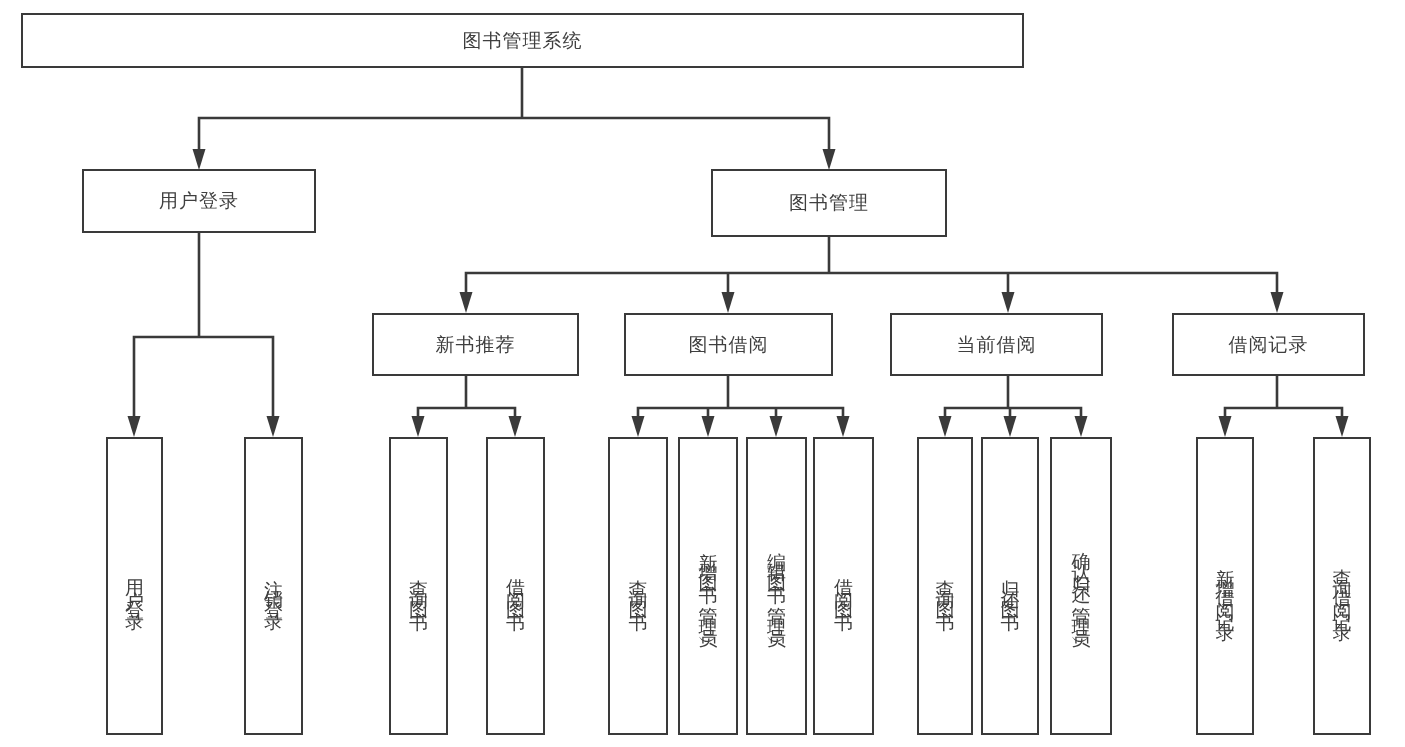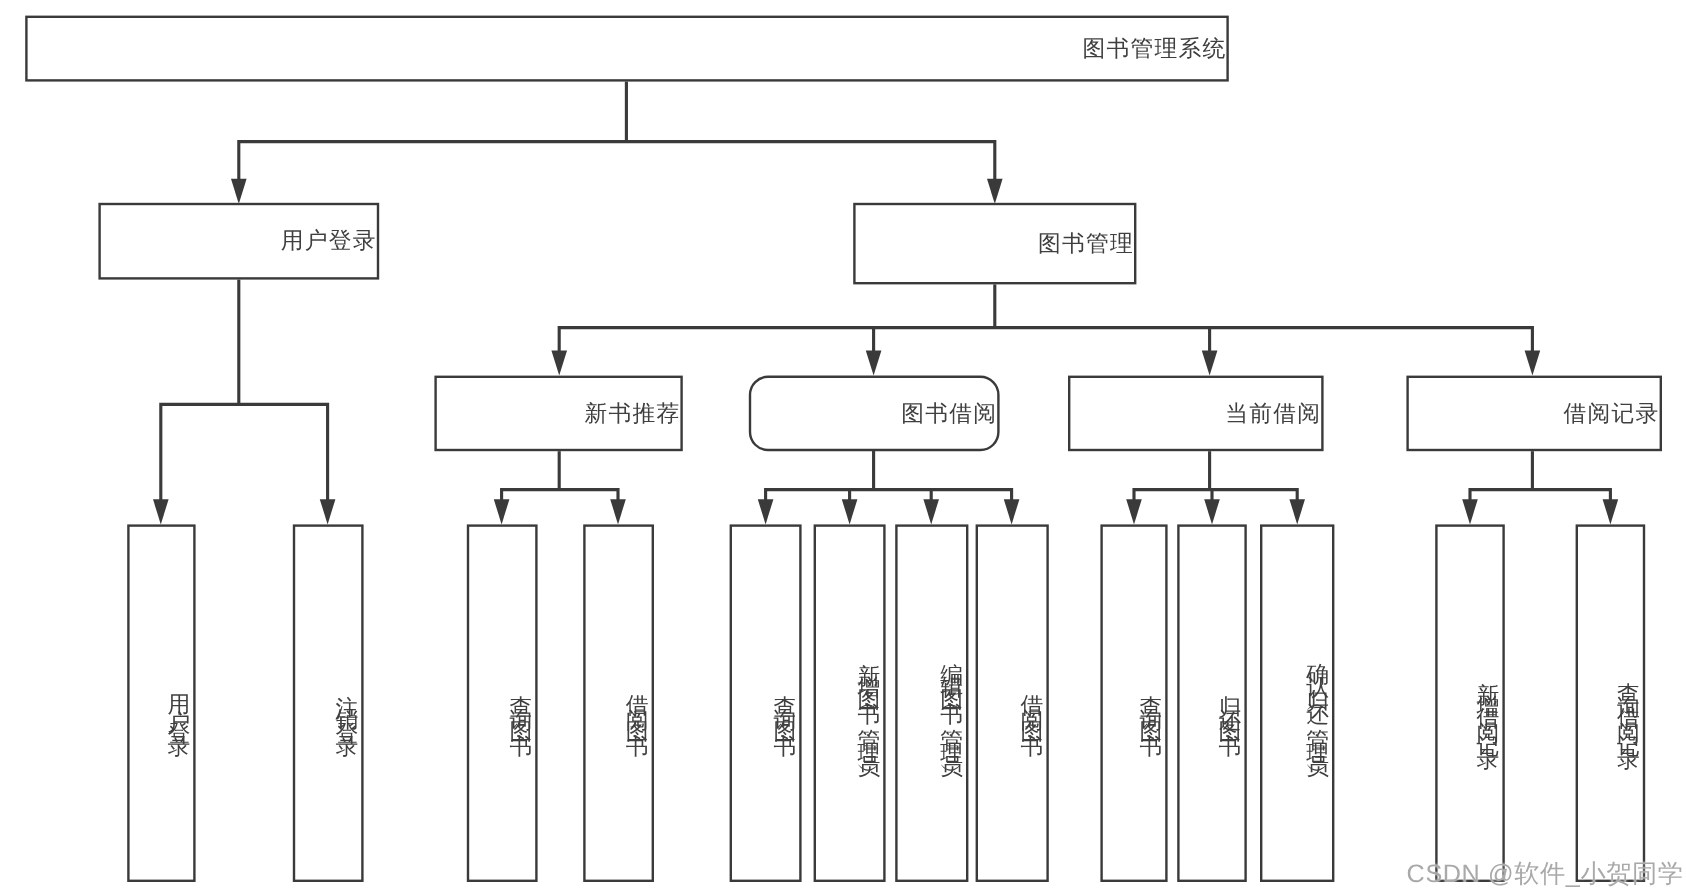--- a/index.html
+++ b/index.html
@@ -11,42 +11,42 @@
     font-family:"Liberation Sans",sans-serif;
   }
   svg.wires{position:absolute;left:0;top:0;z-index:1;}
   .node{
     position:absolute;
     box-sizing:border-box;
     background:#ffffff;
     border:2.6px solid #3a3a3a;
     display:flex;
     align-items:center;
-    justify-content:flex-end;
+    justify-content:center;
     color:#3f3f3f;
     font-size:19px;
     letter-spacing:1px;
     z-index:2;
     white-space:nowrap;
   }
   .leaf{top:437px;height:298px;}
   .leaf .lbl{
     writing-mode:vertical-rl;
     text-orientation:mixed;
     letter-spacing:11px;
     white-space:normal;
   }
   
   #n-root       {left:21px;  top:13px;  width:1003px; height:55px;}
   #n-user-login {left:82px;  top:169px; width:234px;  height:64px;}
   #n-book-mgmt  {left:711px; top:169px; width:236px;  height:68px;}
-  #n-newbook    {left:362px; top:313px; width:207px;  height:63px;}
-  #n-borrow     {left:624px; top:313px; width:209px;  height:63px;border-radius:16px;}
+  #n-newbook    {left:372px; top:313px; width:207px;  height:63px;}
+  #n-borrow     {left:624px; top:313px; width:209px;  height:63px;}
   #n-current    {left:890px; top:313px; width:213px;  height:63px;}
-  #n-records    {left:1172px;top:313px; width:213px;  height:63px;}
+  #n-records    {left:1172px;top:313px; width:193px;  height:63px;}
   
   #l-user-login {left:106px; width:57px;}
   #l-logout     {left:244px; width:59px;}
   #l-nb-query   {left:389px; width:59px;}
   #l-nb-borrow  {left:486px; width:59px;}
   #l-bb-query   {left:608px; width:60px;}
   #l-bb-add     {left:678px; width:60px;}
   #l-bb-edit    {left:746px; width:61px;}
   #l-bb-borrow  {left:813px; width:61px;}
   #l-cb-query   {left:917px; width:56px;}
@@ -175,15 +175,14 @@
     <span class="lbl">确认归还（管理员）</span>
   </div>
 
   <div class="node leaf" id="l-br-add">
     <span class="lbl">新增借阅记录</span>
   </div>
   <div class="node leaf" id="l-br-query">
     <span class="lbl">查询借阅记录</span>
   </div>
 
-  <div id="watermark">CSDN @软件_小贺同学</div>
 
 </div>
 
 </body></html>

